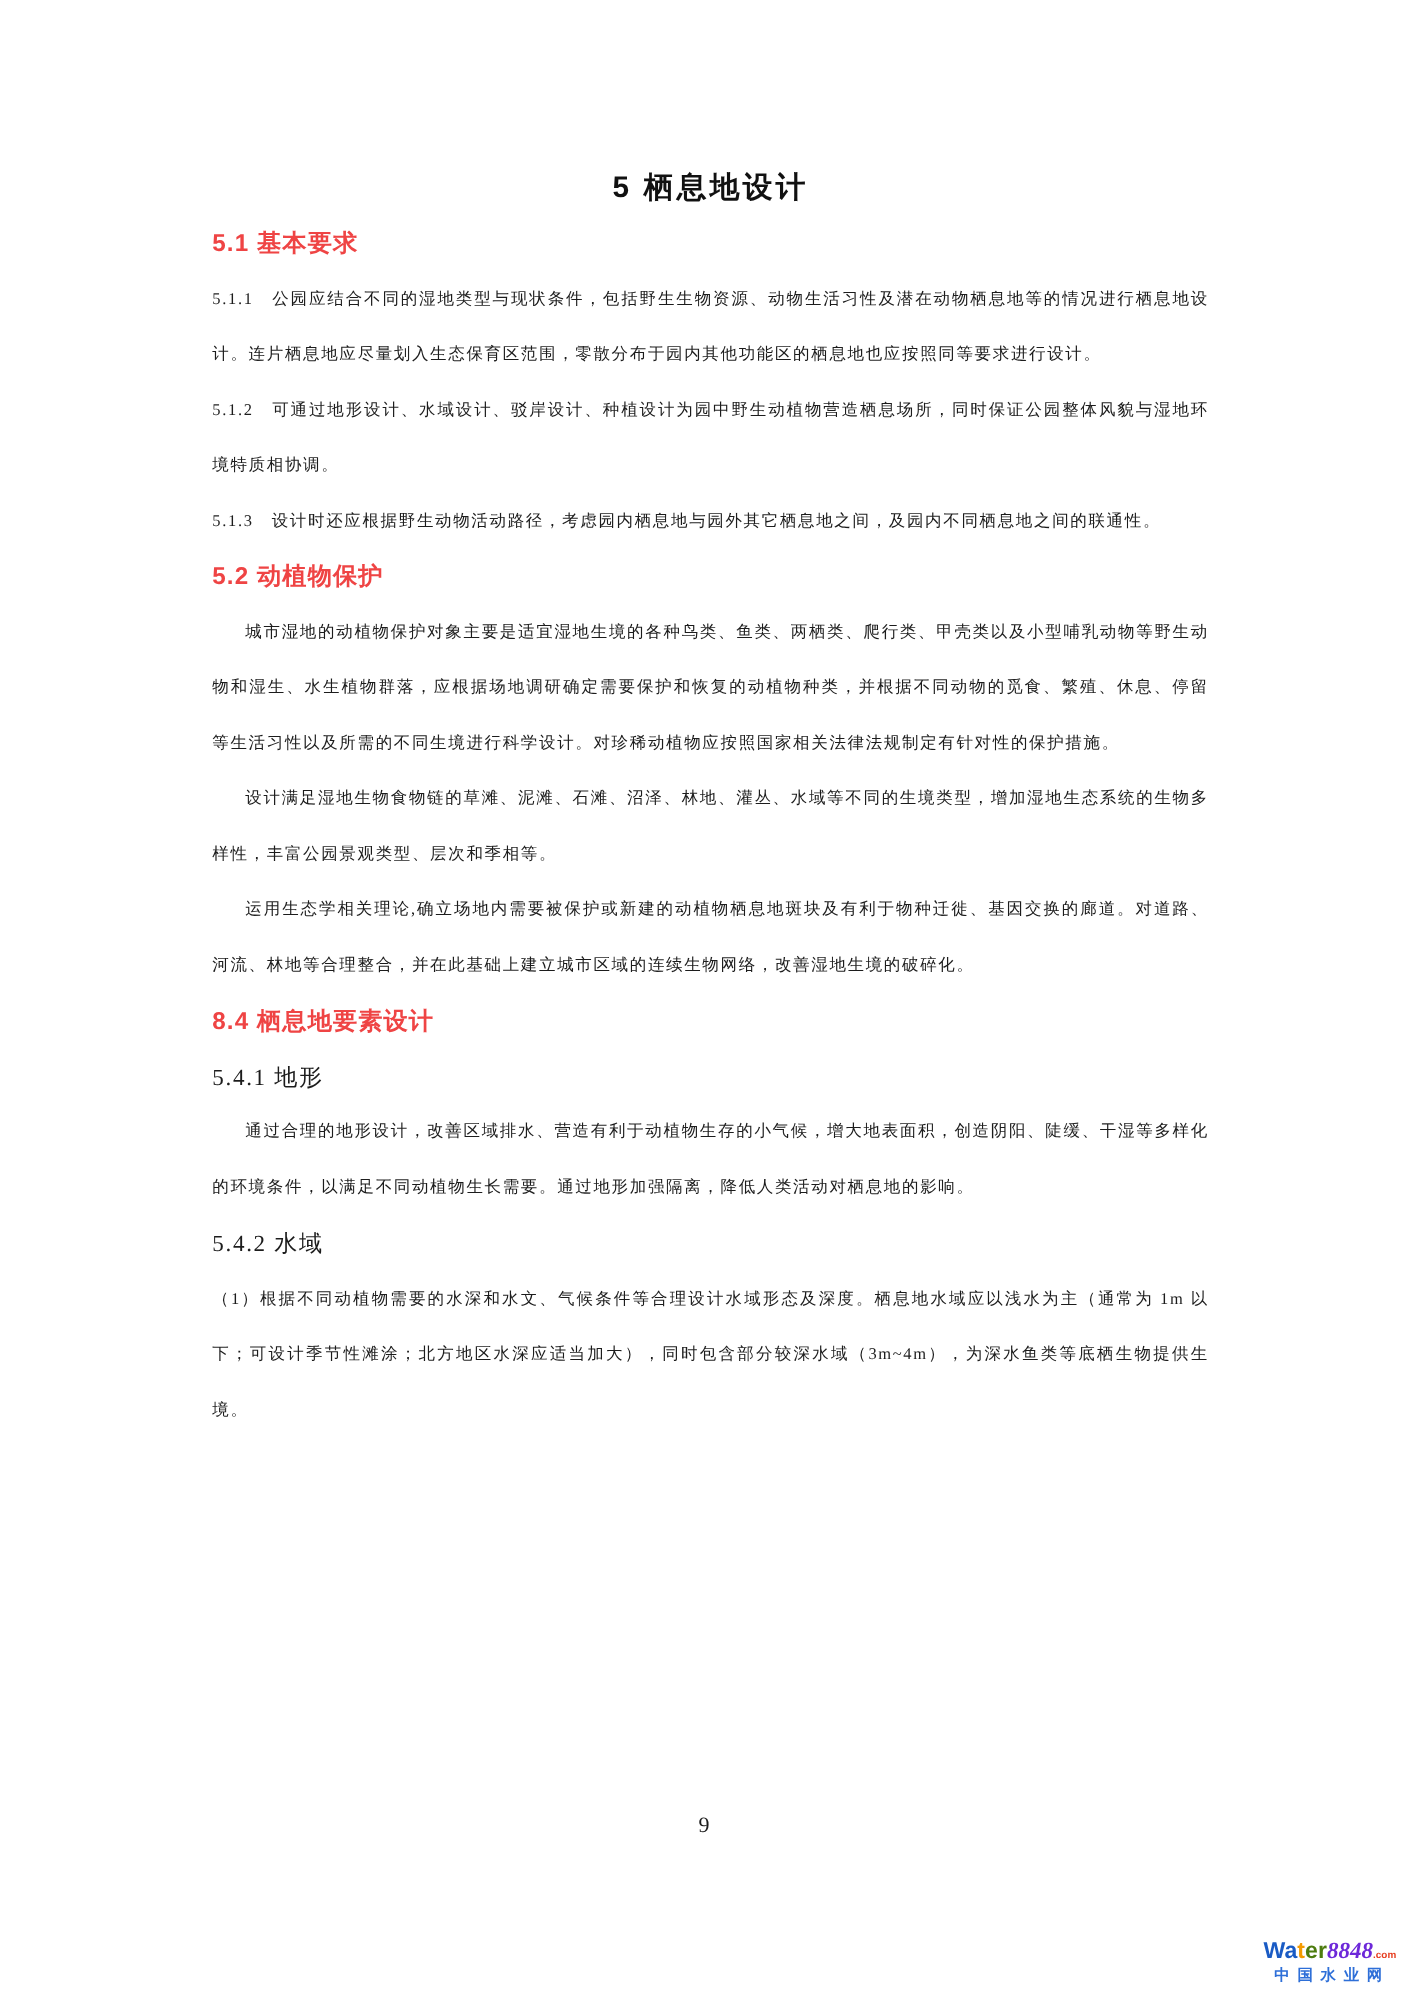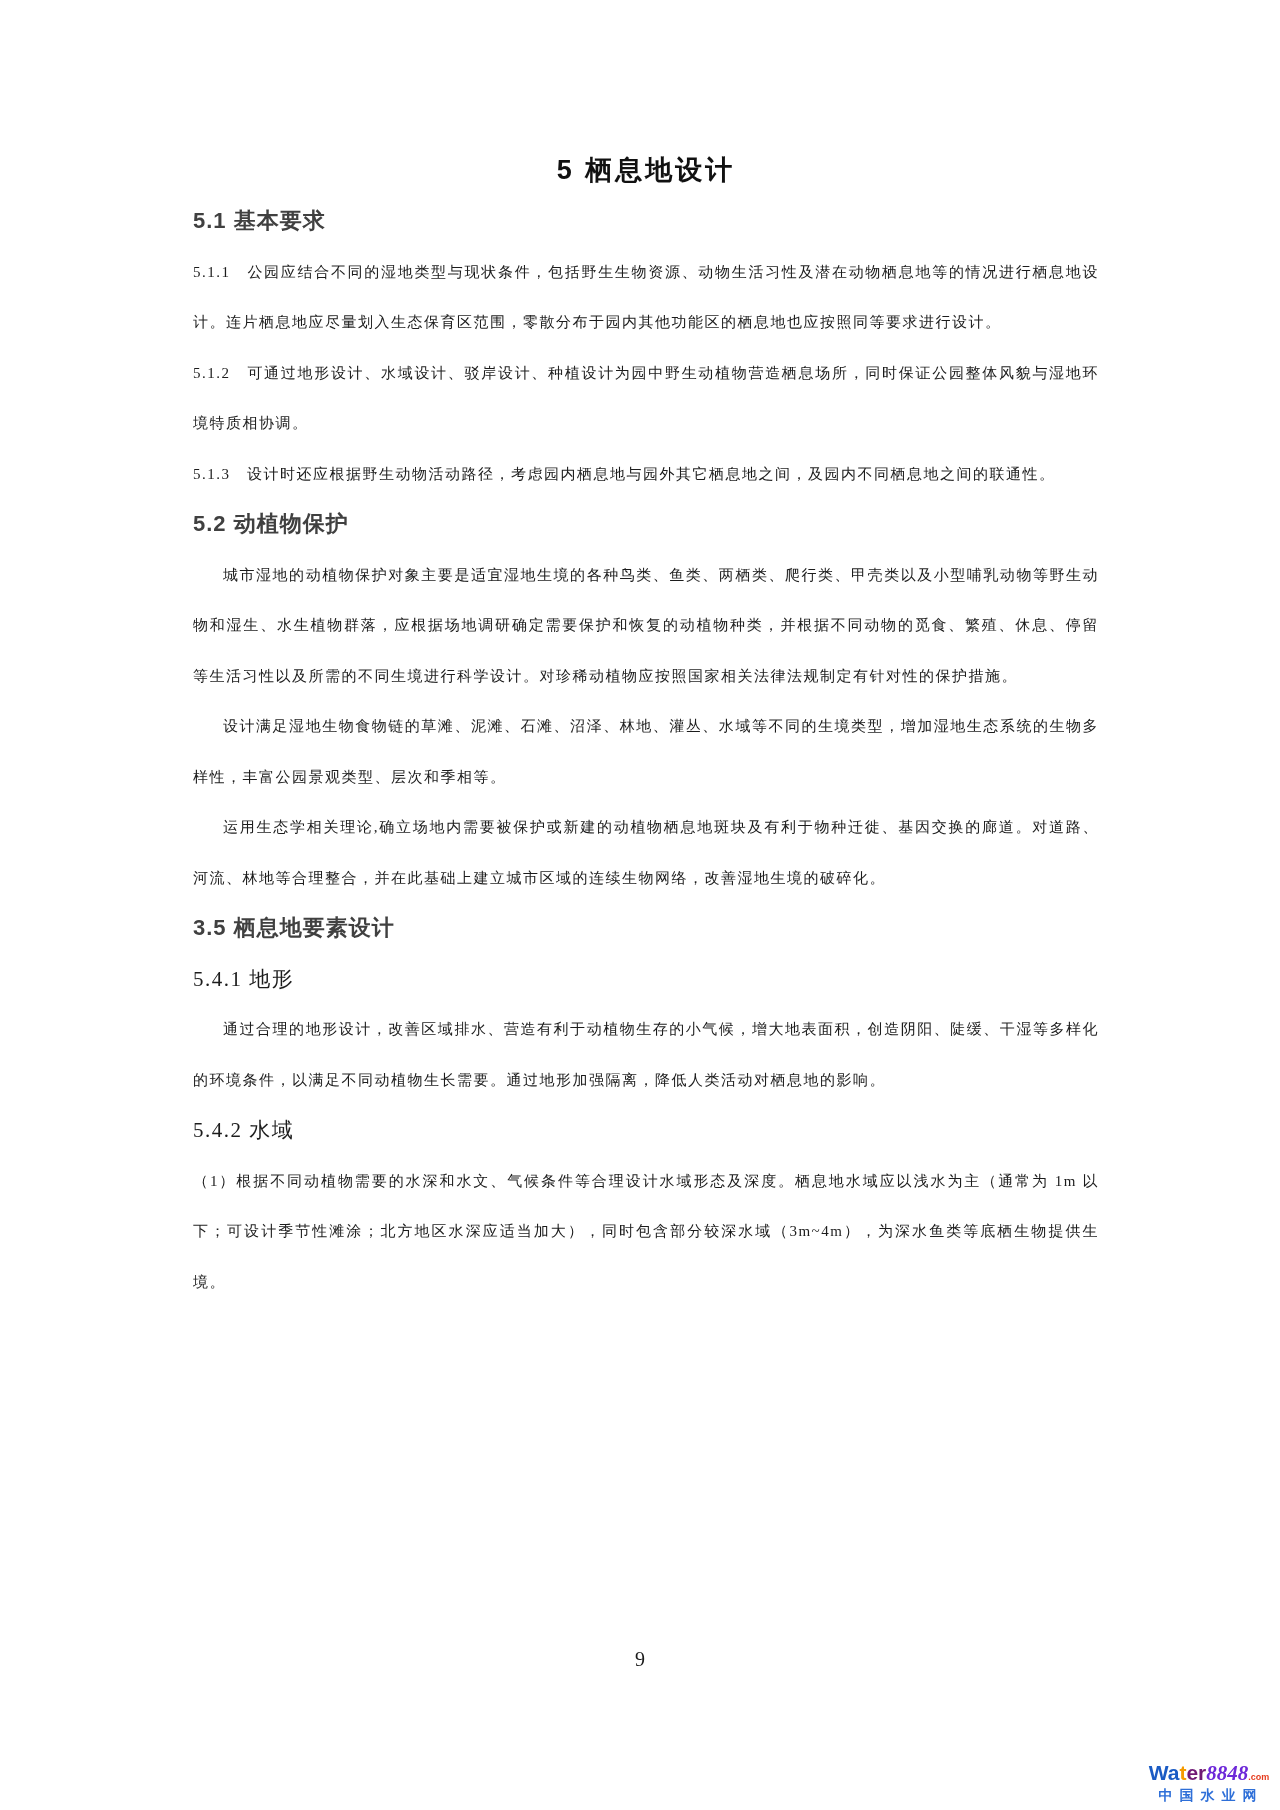--- a/index.html
+++ b/index.html
@@ -28,21 +28,21 @@
     letter-spacing: 3px;
     color: #111111;
   }
   .section-heading {
     margin: 0;
     font-family: "Liberation Sans", "DejaVu Sans", sans-serif;
     font-weight: 700;
     font-size: 22px;
     line-height: 50.5px;
     letter-spacing: 1px;
-    color: #404040;
+    color: #ef4444;
   }
   .subsection-heading {
     margin: 0;
     font-family: "Liberation Serif", "DejaVu Serif", serif;
     font-weight: 400;
     font-size: 21px;
     line-height: 50.5px;
     letter-spacing: 1.5px;
   }
   .body-para {
@@ -111,31 +111,31 @@
     <p class="body-para">5.1.1　公园应结合不同的湿地类型与现状条件，包括野生生物资源、动物生活习性及潜在动物栖息地等的情况进行栖息地设计。连片栖息地应尽量划入生态保育区范围，零散分布于园内其他功能区的栖息地也应按照同等要求进行设计。</p>
     <p class="body-para">5.1.2　可通过地形设计、水域设计、驳岸设计、种植设计为园中野生动植物营造栖息场所，同时保证公园整体风貌与湿地环境特质相协调。</p>
     <p class="body-para">5.1.3　设计时还应根据野生动物活动路径，考虑园内栖息地与园外其它栖息地之间，及园内不同栖息地之间的联通性。</p>
 
     <h2 class="section-heading">5.2  动植物保护</h2>
     <p class="body-para indent">城市湿地的动植物保护对象主要是适宜湿地生境的各种鸟类、鱼类、两栖类、爬行类、甲壳类以及小型哺乳动物等野生动物和湿生、水生植物群落，应根据场地调研确定需要保护和恢复的动植物种类，并根据不同动物的觅食、繁殖、休息、停留等生活习性以及所需的不同生境进行科学设计。对珍稀动植物应按照国家相关法律法规制定有针对性的保护措施。</p>
 
     <p class="body-para indent">设计满足湿地生物食物链的草滩、泥滩、石滩、沼泽、林地、灌丛、水域等不同的生境类型，增加湿地生态系统的生物多样性，丰富公园景观类型、层次和季相等。</p>
     <p class="body-para indent">运用生态学相关理论,确立场地内需要被保护或新建的动植物栖息地斑块及有利于物种迁徙、基因交换的廊道。对道路、河流、林地等合理整合，并在此基础上建立城市区域的连续生物网络，改善湿地生境的破碎化。</p>
 
-    <h2 class="section-heading">3.5  栖息地要素设计</h2>
+    <h2 class="section-heading">8.4  栖息地要素设计</h2>
 
     <h3 class="subsection-heading">5.4.1  地形</h3>
     <p class="body-para indent">通过合理的地形设计，改善区域排水、营造有利于动植物生存的小气候，增大地表面积，创造阴阳、陡缓、干湿等多样化的环境条件，以满足不同动植物生长需要。通过地形加强隔离，降低人类活动对栖息地的影响。</p>
 
     <h3 class="subsection-heading">5.4.2  水域</h3>
     <p class="body-para">（1）根据不同动植物需要的水深和水文、气候条件等合理设计水域形态及深度。栖息地水域应以浅水为主（通常为 1m 以下；可设计季节性滩涂；北方地区水深应适当加大），同时包含部分较深水域（3m~4m），为深水鱼类等底栖生物提供生境。</p>
 
   </div>
 
   <div class="page-number">9</div>
 
   <div class="logo">
     <div class="logo-brand">
-      <span style="color: rgb(26, 91, 196);">Wa</span><span style="color: rgb(245, 155, 0);">t</span><span style="color: #701a75;">er</span><span class="brand-8848" style="color: #6d28d9;">8848</span><span class="brand-com" style="color: rgb(230, 60, 30);">.com</span>
+      <span style="color: rgb(26, 91, 196);">Wa</span><span style="color: rgb(245, 155, 0);">t</span><span style="color: #4d7c0f;">er</span><span class="brand-8848" style="color: #6d28d9;">8848</span><span class="brand-com" style="color: rgb(230, 60, 30);">.com</span>
     </div>
     <div class="logo-subtitle" style="color: rgb(46, 111, 216);">中国水业网</div>
   </div>
 </div>
 
 </body></html>

